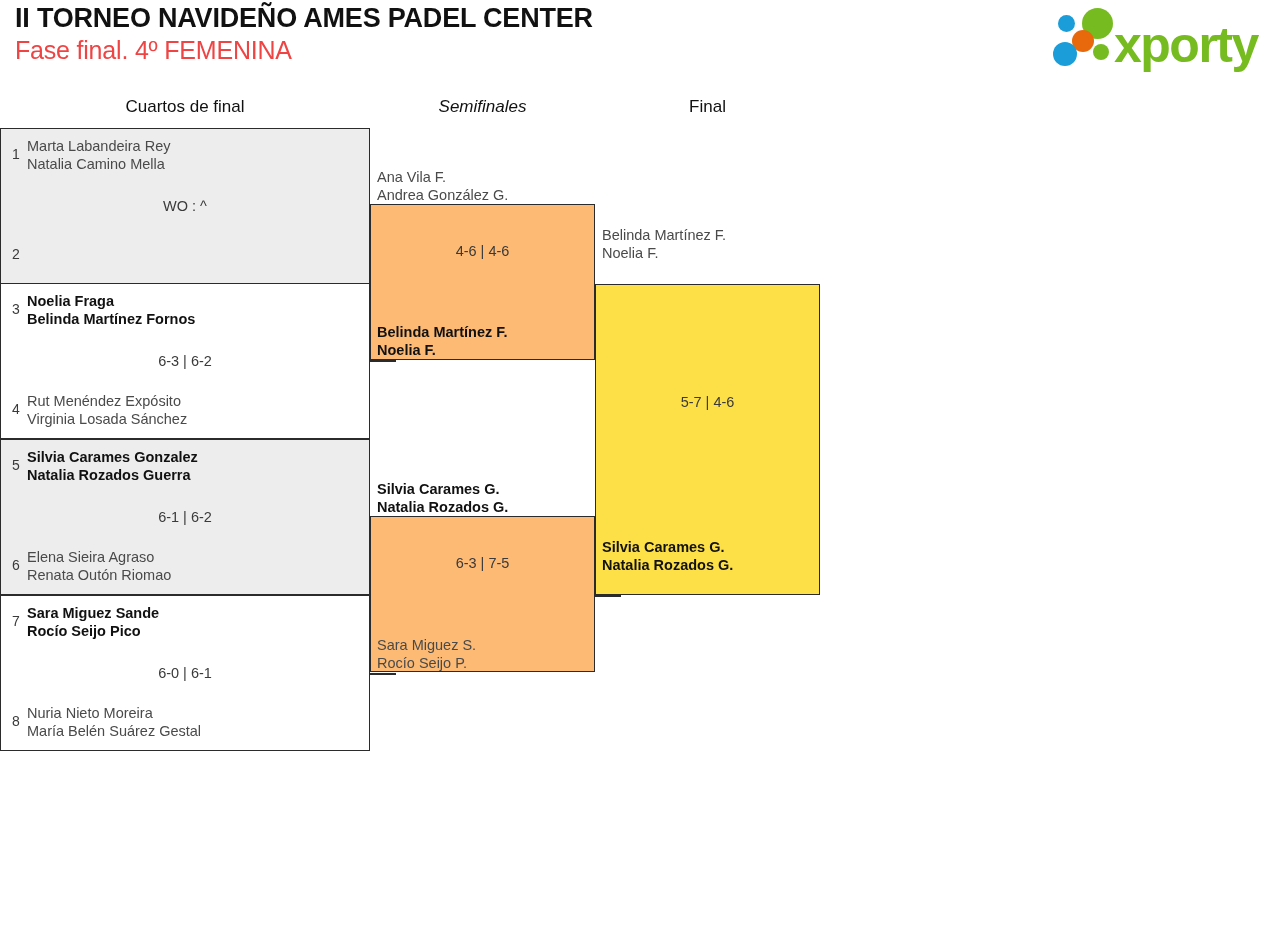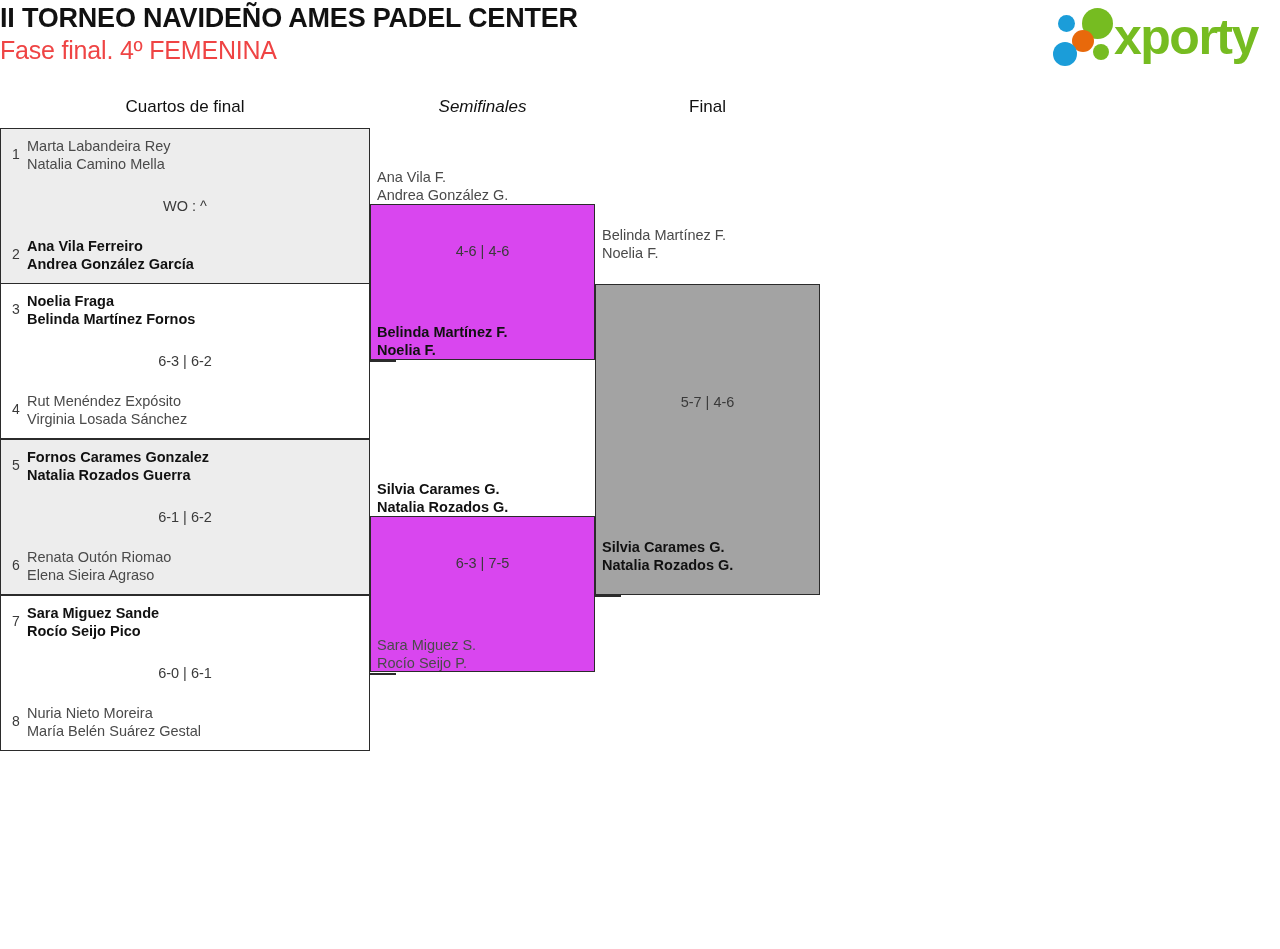--- a/index.html
+++ b/index.html
@@ -21,20 +21,21 @@
   .header {
     position: absolute;
     left: 0; top: 0;
     width: 1280px;
     height: 80px;
   }
   .title-block {
     position: absolute;
     left: 0; top: 2px;
     width: 900px;
+    padding-left: 15px;
   }
   .title-line1 {
     font-size: 27px;
     font-weight: bold;
     line-height: 32px;
     letter-spacing: -0.2px;
     color: #111111;
     white-space: nowrap;
   }
   .title-line2 {
@@ -141,21 +142,21 @@
     font-size: 14.5px;
     color: #3a3a3a;
   }
 
   
   .sf-box {
     position: absolute;
     left: 370px;
     width: 225px;
     border: 1px solid #2b2b2b;
-    background: #d946ef;
+    background: #fdba74;
   }
   .sf-1 { top: 204px; height: 156px; }
   .sf-2 { top: 516px; height: 156px; }
 
   .sf-score {
     position: absolute;
     left: 0; right: 0;
     top: 38px;
     text-align: center;
     font-size: 14.5px;
@@ -177,21 +178,21 @@
   .sf-1-bottom { top: 303px; }
   .sf-2-top    { top: 460px; }
   .sf-2-bottom { top: 616px; }
 
   
   .f-box {
     position: absolute;
     left: 595px; top: 284px;
     width: 225px; height: 311px;
     border: 1px solid #2b2b2b;
-    background: #a3a3a3;
+    background: #fde047;
   }
   .f-score {
     position: absolute;
     left: 0; right: 0;
     top: 109px;
     text-align: center;
     font-size: 14.5px;
     color: #3a3a3a;
   }
   .f-pair {
@@ -231,69 +232,65 @@
   </div>
 
   <div class="logo">
     <div class="logo-dots">
       <span class="dot dot-blue-tl" style="background: rgb(27, 157, 217);"></span>
       <span class="dot dot-green-lg" style="background: rgb(118, 188, 33);"></span>
       <span class="dot dot-orange" style="background: rgb(232, 105, 11);"></span>
       <span class="dot dot-blue-bl" style="background: rgb(27, 157, 217);"></span>
       <span class="dot dot-green-sm" style="background: rgb(118, 188, 33);"></span>
     </div>
-    <div class="logo-word" style="color: rgb(118, 188, 33);">xporty</div>
+    <div class="logo-word" style="color: rgb(118, 188, 33); margin-top: 8px;">xporty</div>
   </div>
 </div>
 
 <div class="col-head col-head-qf">Cuartos de final</div>
 <div class="col-head col-head-sf">Semifinales</div>
 <div class="col-head col-head-f">Final</div>
 
 <div class="bracket">
 
   <div class="qf-box shaded qf-1">
     <div class="seed seed-top">1</div>
     <div class="pair pair-top">
       <span class="name-line">Marta Labandeira Rey</span>
       <span class="name-line">Natalia Camino Mella</span>
     </div>
     <div class="qf-score">WO : ^</div>
     <div class="seed seed-bottom">2</div>
-    <div class="pair pair-bottom winner">
-      <span class="name-line">Ana Vila Ferreiro</span>
-      <span class="name-line">Andrea González García</span>
-    </div>
   </div>
 
   <div class="qf-box qf-2">
     <div class="seed seed-top">3</div>
     <div class="pair pair-top winner">
       <span class="name-line">Noelia Fraga</span>
       <span class="name-line">Belinda Martínez Fornos</span>
     </div>
     <div class="qf-score">6-3 | 6-2</div>
     <div class="seed seed-bottom">4</div>
     <div class="pair pair-bottom">
       <span class="name-line">Rut Menéndez Expósito</span>
       <span class="name-line">Virginia Losada Sánchez</span>
     </div>
   </div>
 
   <div class="qf-box shaded qf-3">
     <div class="seed seed-top">5</div>
     <div class="pair pair-top winner">
-      <span class="name-line">Fornos Carames Gonzalez</span>
+      <span class="name-line">Silvia Carames Gonzalez</span>
       <span class="name-line">Natalia Rozados Guerra</span>
     </div>
     <div class="qf-score">6-1 | 6-2</div>
     <div class="seed seed-bottom">6</div>
     <div class="pair pair-bottom">
+      <span class="name-line">Elena Sieira Agraso</span>
       <span class="name-line">Renata Outón Riomao</span>
-      <span class="name-line">Elena Sieira Agraso</span>
     </div>
   </div>
 
   <div class="qf-box qf-4">
     <div class="seed seed-top">7</div>
     <div class="pair pair-top winner">
       <span class="name-line">Sara Miguez Sande</span>
       <span class="name-line">Rocío Seijo Pico</span>
     </div>
     <div class="qf-score">6-0 | 6-1</div>

